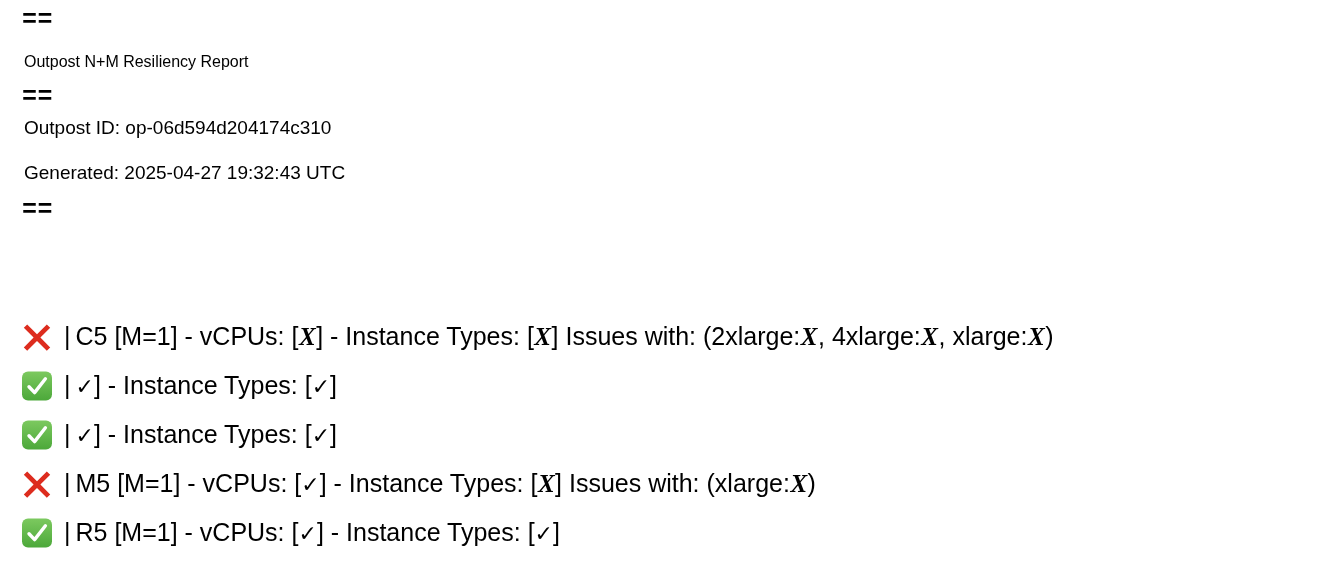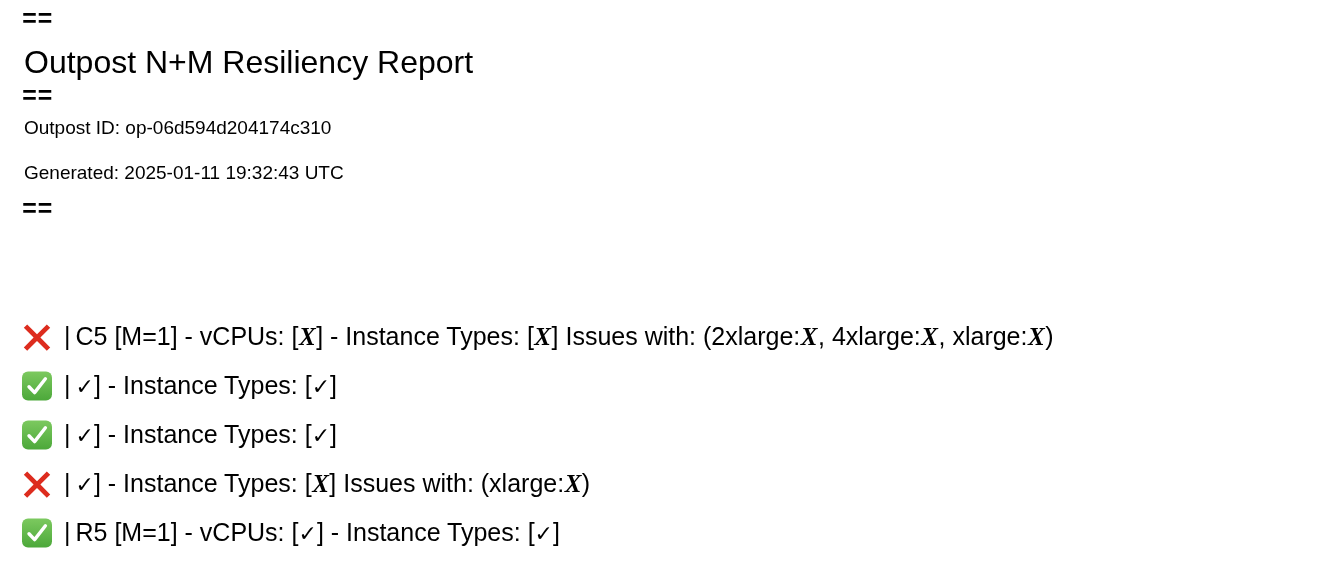--- a/index.html
+++ b/index.html
@@ -41,21 +41,21 @@
   }
   .rule-1 { top: 8px; }
   .rule-2 { top: 85px; }
   .rule-3 { top: 198px; }
 
   
   .title {
     position: absolute;
     left: 24px;
     top: 46px;
-    font-size: 32px;
+    font-size: 16px;
     line-height: 32px;
     font-weight: 400;
     white-space: nowrap;
   }
   .meta {
     position: absolute;
     left: 24px;
     font-size: 19px;
     line-height: 32px;
     font-weight: 400;
@@ -117,21 +117,21 @@
 
 <div class="report">
 
   <div class="rule rule-1">==</div>
 
   <div class="title">Outpost N+M Resiliency Report</div>
 
   <div class="rule rule-2">==</div>
 
   <div class="meta meta-id">Outpost ID: op-06d594d204174c310</div>
-  <div class="meta meta-gen">Generated: 2025-01-11 19:32:43 UTC</div>
+  <div class="meta meta-gen">Generated: 2025-04-27 19:32:43 UTC</div>
 
   <div class="rule rule-3">==</div>
 
   <div class="rows">
       <div class="row">
         <span class="status-icon">
           <svg viewBox="0 0 34 34" xmlns="http://www.w3.org/2000/svg" aria-hidden="true">
             <path d="M7.2 4.4 L17 14.2 L26.8 4.4 L30.2 7.8 L20.4 17.6 L30.2 27.4 L26.8 30.8 L17 21 L7.2 30.8 L3.8 27.4 L13.6 17.6 L3.8 7.8 Z" fill="#DD2C1E"></path>
           </svg>
         </span>
@@ -197,20 +197,21 @@
         </span>
       </div>
       <div class="row">
         <span class="status-icon">
           <svg viewBox="0 0 34 34" xmlns="http://www.w3.org/2000/svg" aria-hidden="true">
             <path d="M7.2 4.4 L17 14.2 L26.8 4.4 L30.2 7.8 L20.4 17.6 L30.2 27.4 L26.8 30.8 L17 21 L7.2 30.8 L3.8 27.4 L13.6 17.6 L3.8 7.8 Z" fill="#DD2C1E"></path>
           </svg>
         </span>
         <span class="row-text">
           <span class="pipe">|</span>
+          <span>M5&nbsp;[M=1] - vCPUs: [</span>
           <span class="mark-check">✓</span>
           <span>] - Instance Types: [</span>
           <span class="mark-x">X</span>
           <span>]</span>
           <span>&nbsp;Issues with: (</span>
           <span>xlarge:</span>
           <span class="mark-x">X</span>
           <span>)</span>
         </span>
       </div>

